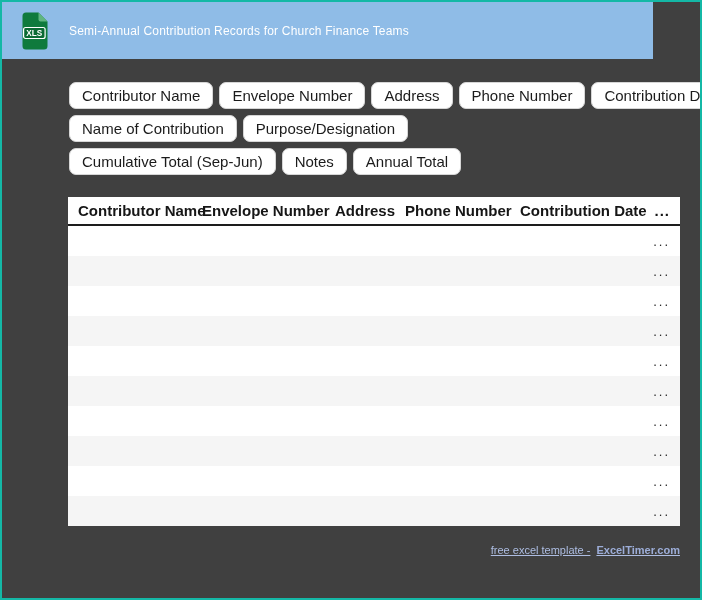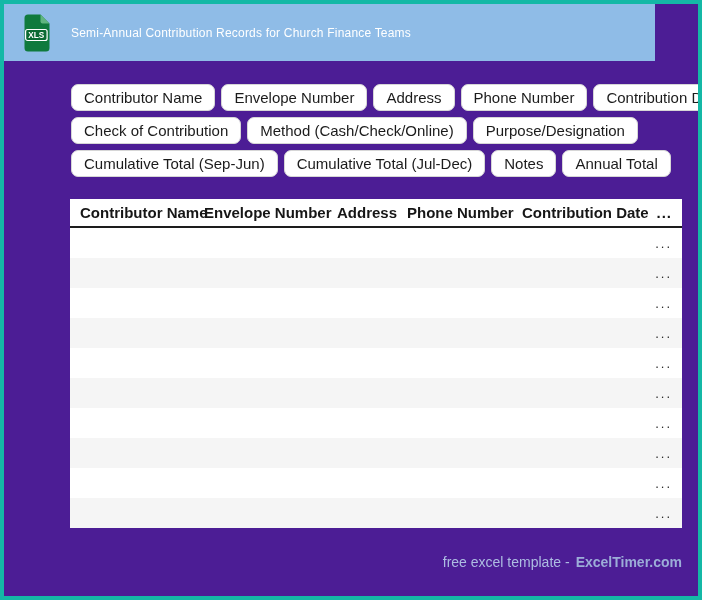--- a/index.html
+++ b/index.html
@@ -4,22 +4,22 @@
 <style>
   * { margin: 0; padding: 0; box-sizing: border-box; }
   html, body { width: 702px; height: 600px; }
   body {
     font-family: "Liberation Sans", sans-serif;
     background: #ffffff;
   }
   .page {
     width: 702px;
     height: 600px;
-    background: #4c1d95;
-    border: 4px solid #14b8a6;
+    background: #404040;
+    border: 2px solid #14b8a6;
     overflow: hidden;
   }
   
   .header-bar {
     width: 651px;
     height: 57px;
     background: #8fbce7;
     display: flex;
     align-items: center;
     padding-left: 20px;
@@ -89,24 +89,25 @@
     padding-right: 10px;
     font-size: 13px;
     color: #2a2a2a;
     letter-spacing: 2px;
     background: #ffffff;
   }
   .trow:nth-child(odd) { background: #f5f5f5; }
   
   .footer {
     width: 678px;
-    margin-top: 26px;
+    margin-top: 18px;
     text-align: right;
-    font-size: 14px;
+    font-size: 11px;
     color: #adbde2;
+    text-decoration: underline;
   }
   .footer .brand {
     font-weight: bold;
     color: #9cadd8;
     margin-left: 6px;
     text-decoration: none;
     cursor: pointer;
   }
 </style>
 </head>
@@ -126,27 +127,25 @@
 
   <div class="chips">
     <div class="chip-row">
       <span class="chip">Contributor Name</span>
       <span class="chip">Envelope Number</span>
       <span class="chip">Address</span>
       <span class="chip">Phone Number</span>
       <span class="chip">Contribution Date</span>
     </div>
     <div class="chip-row">
-      <span class="chip">Check of Contribution</span>
-      <span class="chip">Method (Cash/Check/Online)</span>
+      <span class="chip">Name of Contribution</span>
       <span class="chip">Purpose/Designation</span>
     </div>
     <div class="chip-row">
       <span class="chip">Cumulative Total (Sep-Jun)</span>
-      <span class="chip">Cumulative Total (Jul-Dec)</span>
       <span class="chip">Notes</span>
       <span class="chip">Annual Total</span>
     </div>
   </div>
 
   <div class="sheet-table">
     <div class="thead">
       <span class="th c1">Contributor Name</span>
       <span class="th c2">Envelope Number</span>
       <span class="th c3">Address</span>

